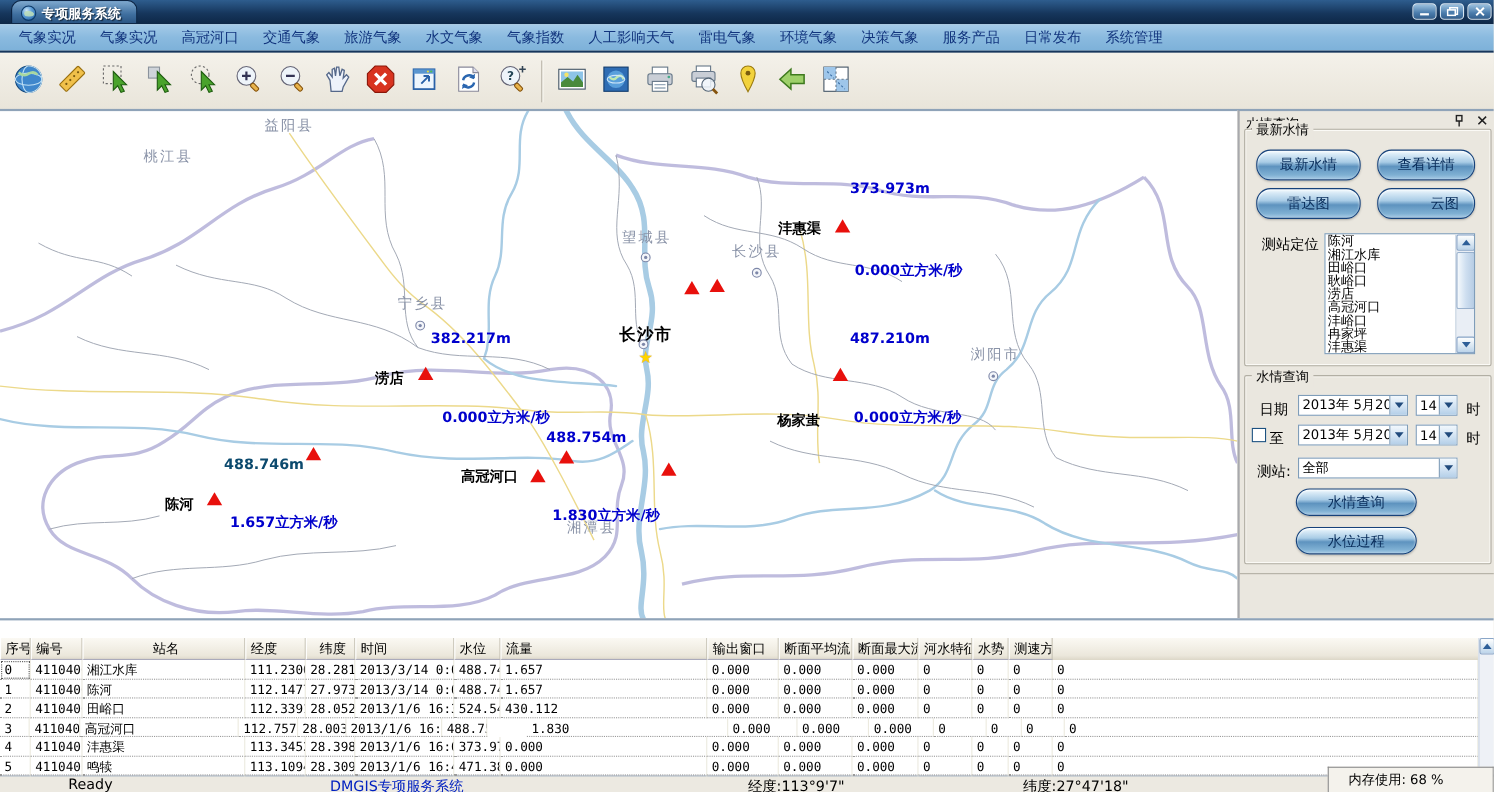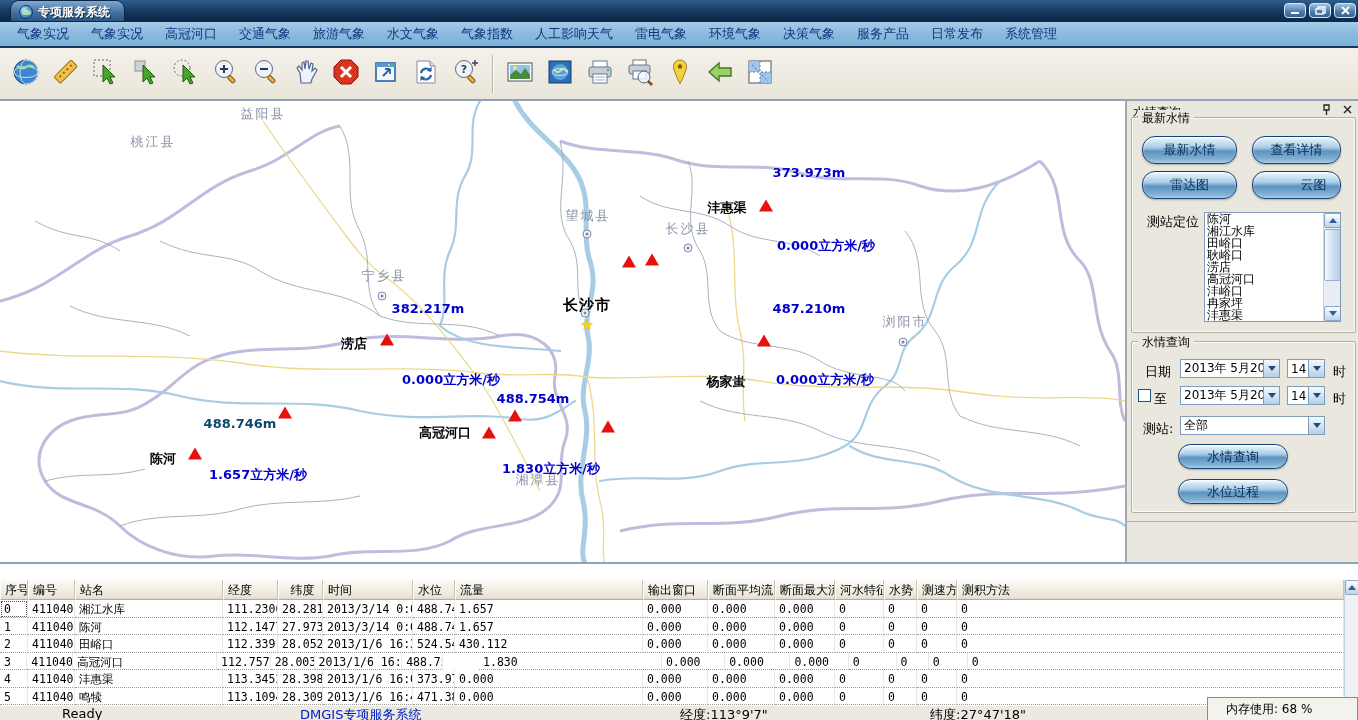--- a/index.html
+++ b/index.html
@@ -500,33 +500,32 @@
     <div class="glossy-btn" style="left:51px; top:343px; width:110px; height:25px;">水情查询</div>
     <div class="glossy-btn" style="left:51px; top:378px; width:110px; height:25px;">水位过程</div>
     <div style="position:absolute; left:0; top:420px; width:233px; border-top:1px solid #b2afa4;"></div>
   </div>
 
   <div id="output-window">
     <div id="ow-table">
         <div class="ow-header">
           <span class="ow-hcell" style="width: 28px;">序号</span>
           <span class="ow-hcell" style="width: 47px;">编号</span>
-          <span class="ow-hcell" style="width: 148px;">站名</span>
+          <span class="ow-hcell" style="width: 148px; text-align: center;">站名</span>
           <span class="ow-hcell" style="width: 55px;">经度</span>
           <span class="ow-hcell" style="width: 45px; text-align: center;">纬度</span>
           <span class="ow-hcell" style="width: 90px;">时间</span>
           <span class="ow-hcell" style="width: 42px;">水位</span>
           <span class="ow-hcell" style="width: 188px;">流量</span>
           <span class="ow-hcell" style="width: 65px;">输出窗口</span>
           <span class="ow-hcell" style="width: 67px;">断面平均流</span>
           <span class="ow-hcell" style="width: 60px;">断面最大流</span>
           <span class="ow-hcell" style="width: 49px;">河水特征码</span>
           <span class="ow-hcell" style="width: 33px;">水势</span>
           <span class="ow-hcell" style="width: 40px;">测速方法</span>
-          <span class="ow-hcell" style="width: 387px;">测积方法</span>
         </div>
         <div class="ow-row">
           <span class="ow-cell focus" style="width: 28px;">0</span>
           <span class="ow-cell" style="width: 47px;">41104002</span>
           <span class="ow-cell" style="width: 148px;">湘江水库</span>
           <span class="ow-cell" style="width: 55px;">111.230000</span>
           <span class="ow-cell" style="width: 45px;">28.281111</span>
           <span class="ow-cell" style="width: 90px;">2013/3/14 0:00:00</span>
           <span class="ow-cell" style="width: 42px;">488.746</span>
           <span class="ow-cell" style="width: 188px;">1.657</span>

